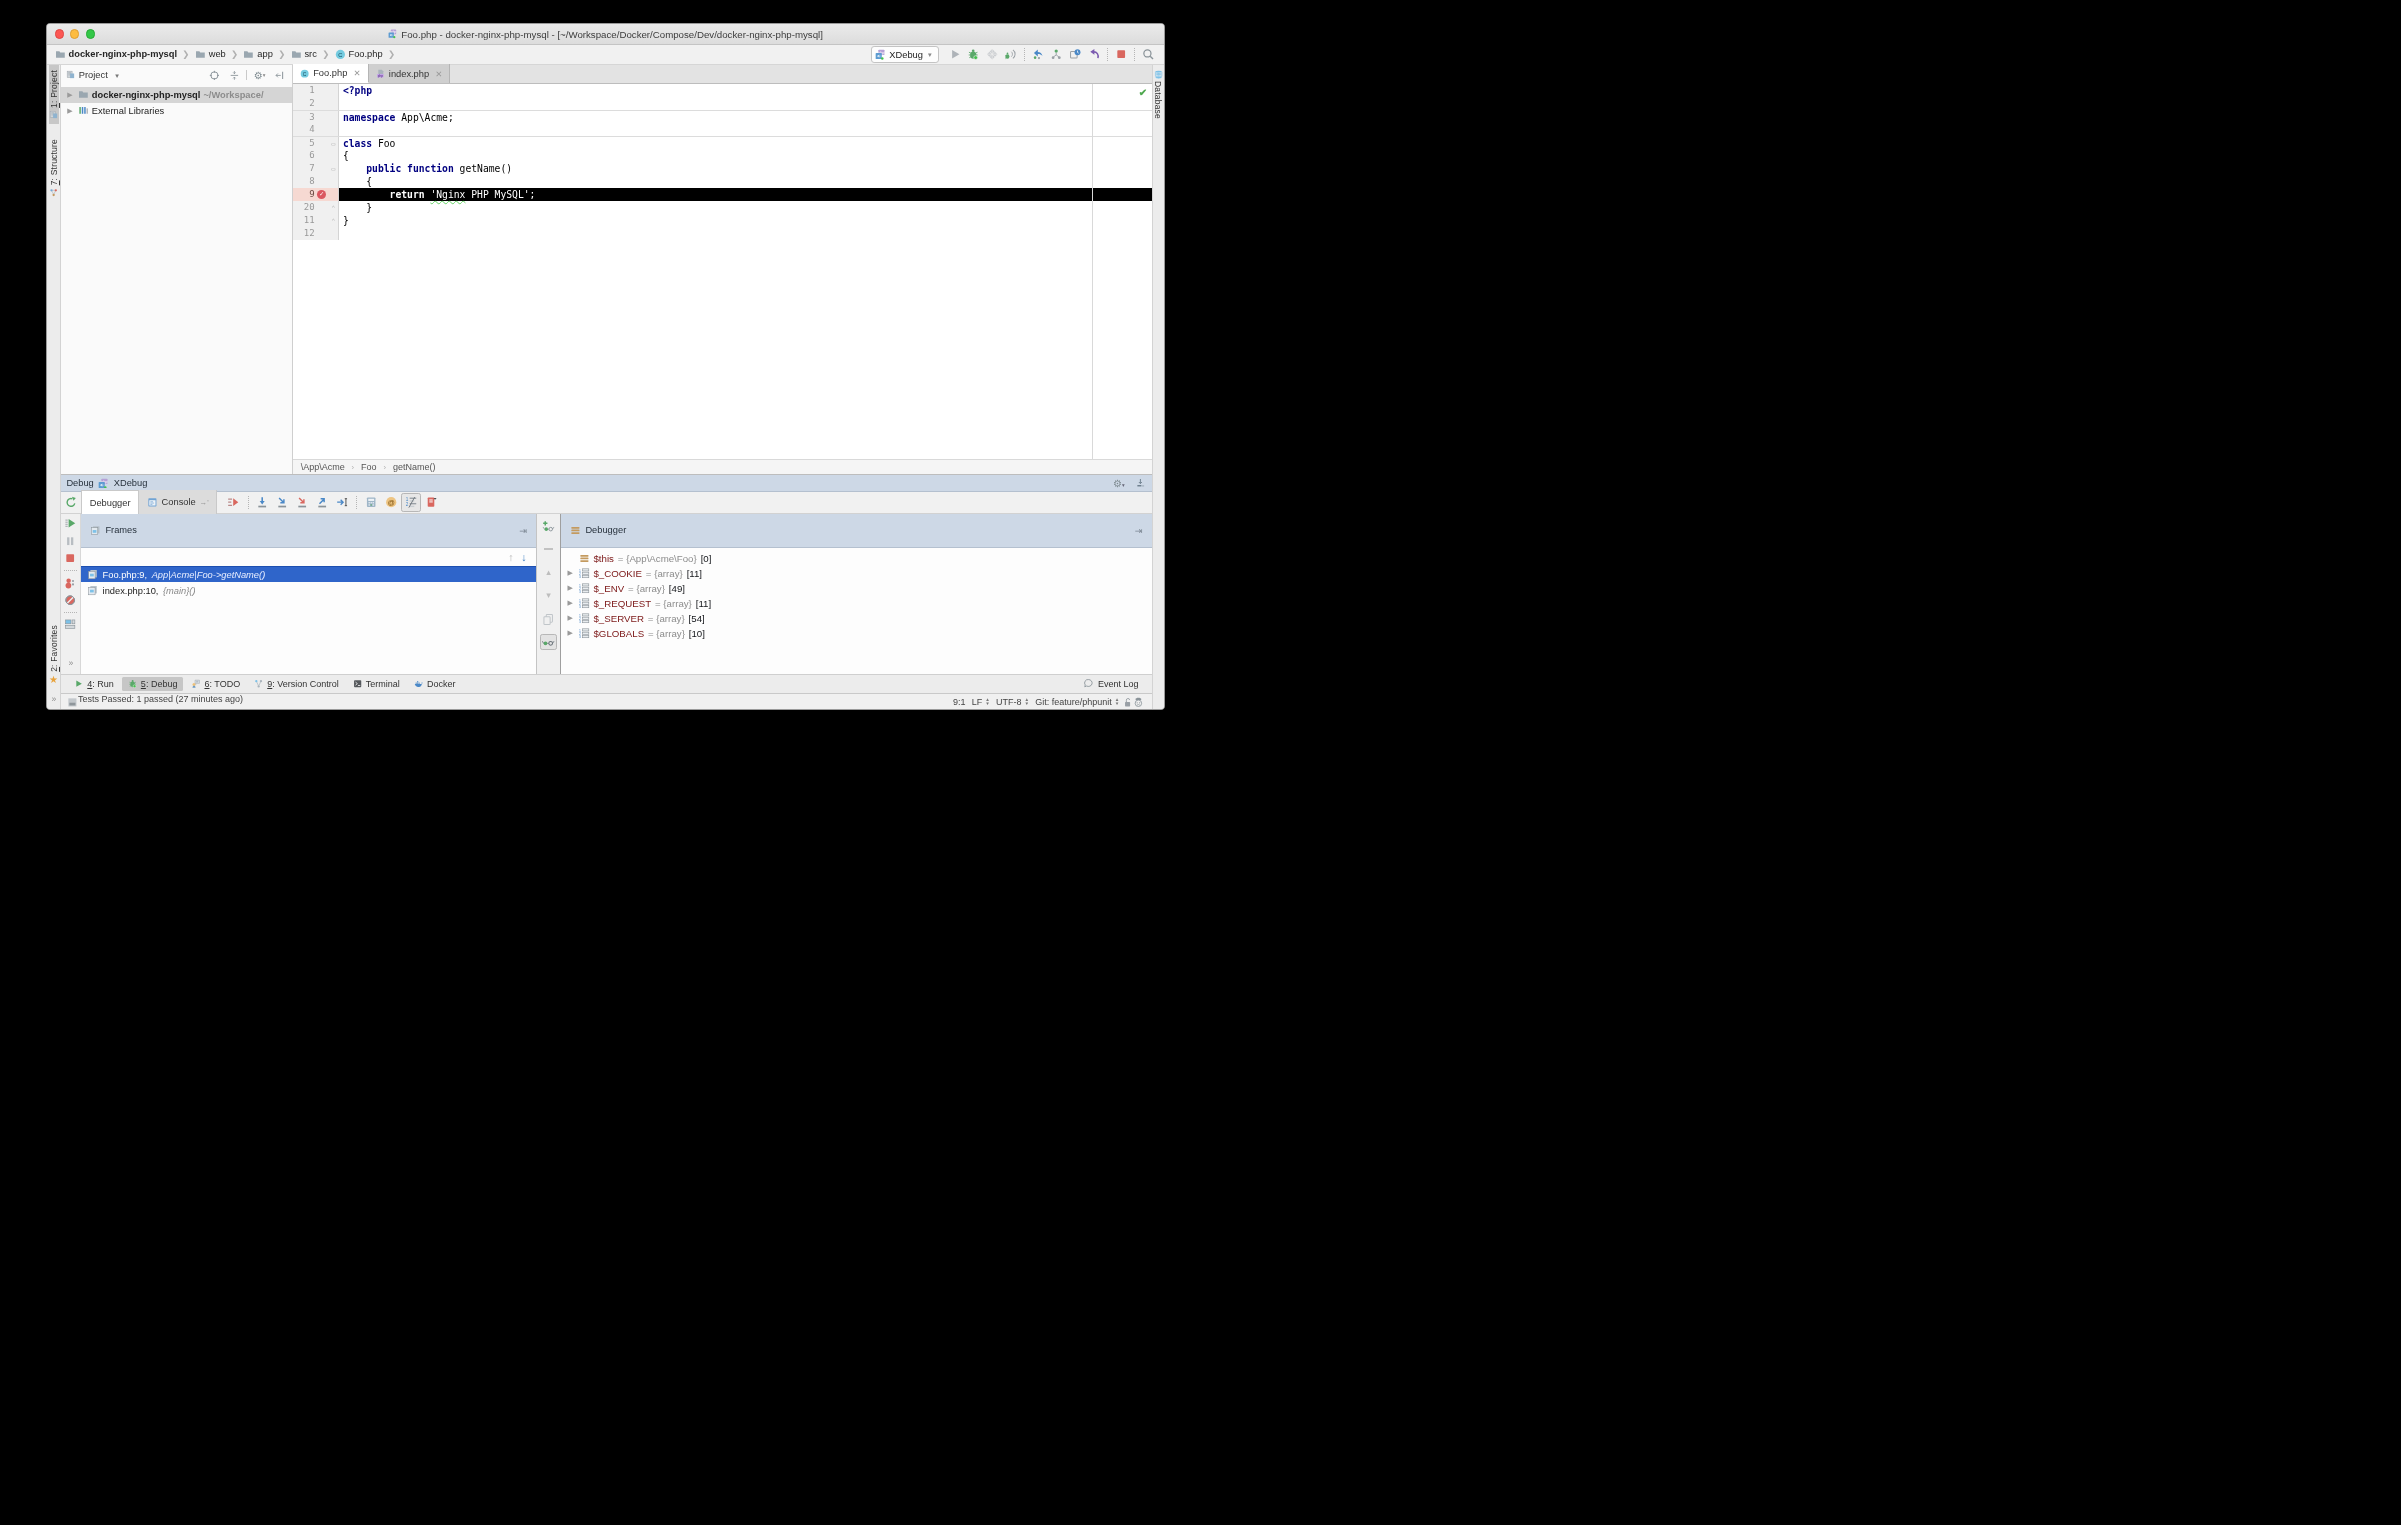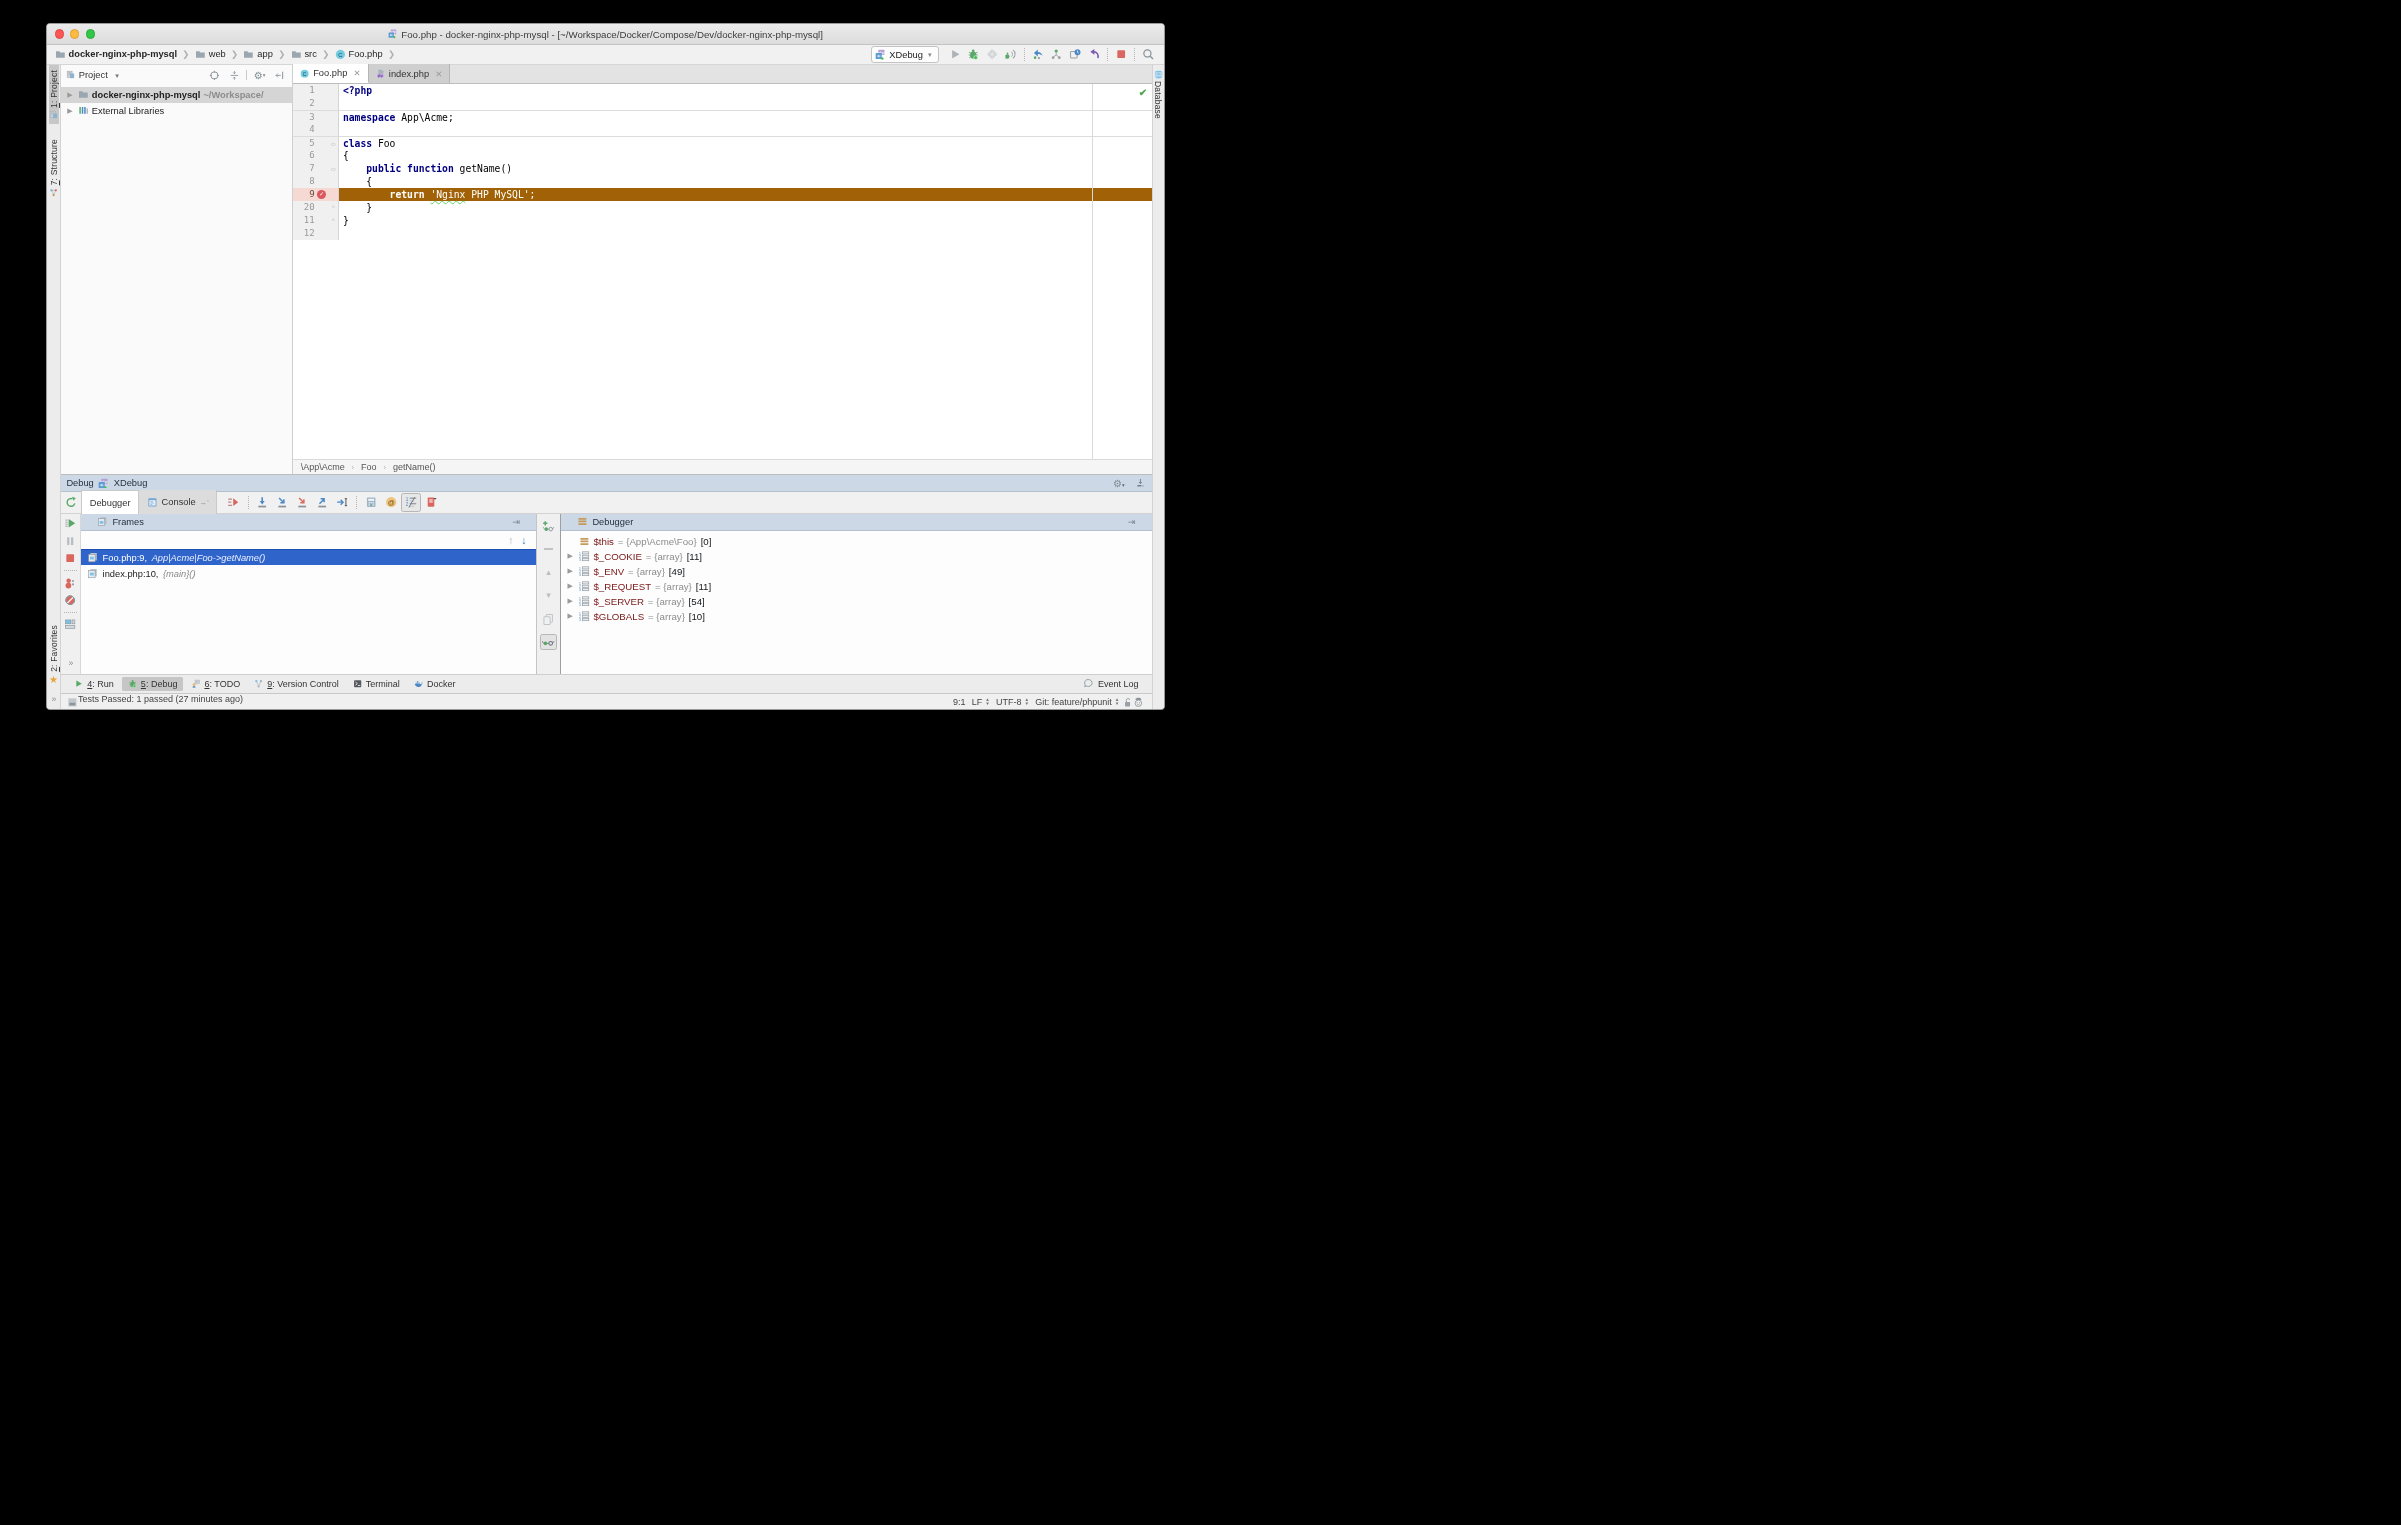--- a/index.html
+++ b/index.html
@@ -83,21 +83,21 @@
   .g .num { width:21.7px; text-align:right; color:#999; font-size:9px; font-family:"DejaVu Sans Mono", monospace; }
   .g .bpw { width:14px; display:flex; justify-content:center; }
   .g .fold { width:9.3px; color:#a8a8a8; font-size:6.2px; text-align:center; }
   .g.bp { background:#f6d9d2; }
   .g.bp .num { color:#6b4b42; }
   .bpdot { width:9.3px; height:9.3px; border-radius:50%; background:#db5860; color:#fff; font-size:7px;
     line-height:9.3px; text-align:center; font-weight:bold; }
   .ct { flex:1; white-space:pre; padding-left:3.9px; color:#000; }
   .tok.kw { color:#000080; font-weight:bold; }
   .tok.pl { color:#000; }
-  .cl.exec .ct { background:#a16207; }
+  .cl.exec .ct { background:#000000; }
   .cl.exec .tok { color:#fff !important; }
   .tok.wavy { text-decoration:underline; text-decoration-style:wavy; text-decoration-color:#64d364;
     text-decoration-thickness:0.8px; text-underline-offset:2.3px; }
   .ecrumb { height:14.7px; border-top:0.8px solid #d9d9d9; background:#f5f5f5; display:flex; align-items:center;
     padding-left:7.7px; gap:4.6px; color:#555; font-size:9px; flex:none; }
   .ecrumb .chev { font-size:7.7px; }
 
   
   .debugwin { height:200px; border-top:0.8px solid #bdbdbd; display:flex; flex-direction:column; flex:none; background:#a3a3a3; }
   .dhead { height:17px; background:#cdd8e6; border-bottom:0.8px solid #b4c0cf; display:flex; align-items:center;
@@ -110,22 +110,22 @@
   .dtab.active { background:#fff; border-top:0.8px solid #c9c9c9; border-left:0.8px solid #c9c9c9; }
   .dico { width:20px; height:18.6px; display:flex; align-items:center; justify-content:center; border-radius:2.3px; }
   .dico.boxed { border:0.8px solid #b7b7b7; background:#e7e7e7; }
   .dcontent { flex:1; display:flex; min-height:0; }
   .dltb { width:20px; flex:none; background:#f0f0f0; border-right:0.8px solid #d8d8d8;
     display:flex; flex-direction:column; align-items:center; padding-top:3.1px; gap:5.4px; }
   .hsep { width:12.4px; border-top:0.8px dotted #b5b5b5; }
   .panel { display:flex; flex-direction:column; min-width:0; background:#fdfdfd; }
   .panel.frames { width:456px; flex:none; border-right:0.8px solid #c4c4c4; }
   .panel.vars { flex:1; border-left:0.8px solid #9f9f9f; }
-  .phead { height:17px; background:#cdd8e6; border-bottom:0.8px solid #b4c0cf; display:flex; align-items:center;
-    gap:4.6px; padding:0 16px; font-size:9.3px; color:#27313c; flex:none; }
+  .phead { height:34px; background:#cdd8e6; border-bottom:0.8px solid #b4c0cf; display:flex; align-items:center;
+    gap:4.6px; padding:0 9px; font-size:9.3px; color:#27313c; flex:none; }
   .phead .sp { flex:1; }
   .pin { color:#7d8894; font-size:9.3px; }
   .framesnav { height:18.6px; display:flex; align-items:center; justify-content:flex-end; gap:7.7px; padding-right:9.3px; }
   .frow { height:16.2px; display:flex; align-items:center; gap:4.6px; padding-left:6.2px; font-size:9.3px; white-space:nowrap; }
   .frow .loc { font-style:italic; color:#8a8a8a; }
   .frow.sel { background:#2f65ca; color:#fff; border-top:0.8px solid #1c4fb0; }
   .frow.sel .loc { color:#e8eeff; }
   .wstrip { width:23px; flex:none; background:#f0f0f0; display:flex; flex-direction:column; align-items:center;
     padding-top:4.6px; gap:7.7px; }
   .wbtn { width:17px; height:15.5px; display:flex; align-items:center; justify-content:center; border-radius:2.3px; }

